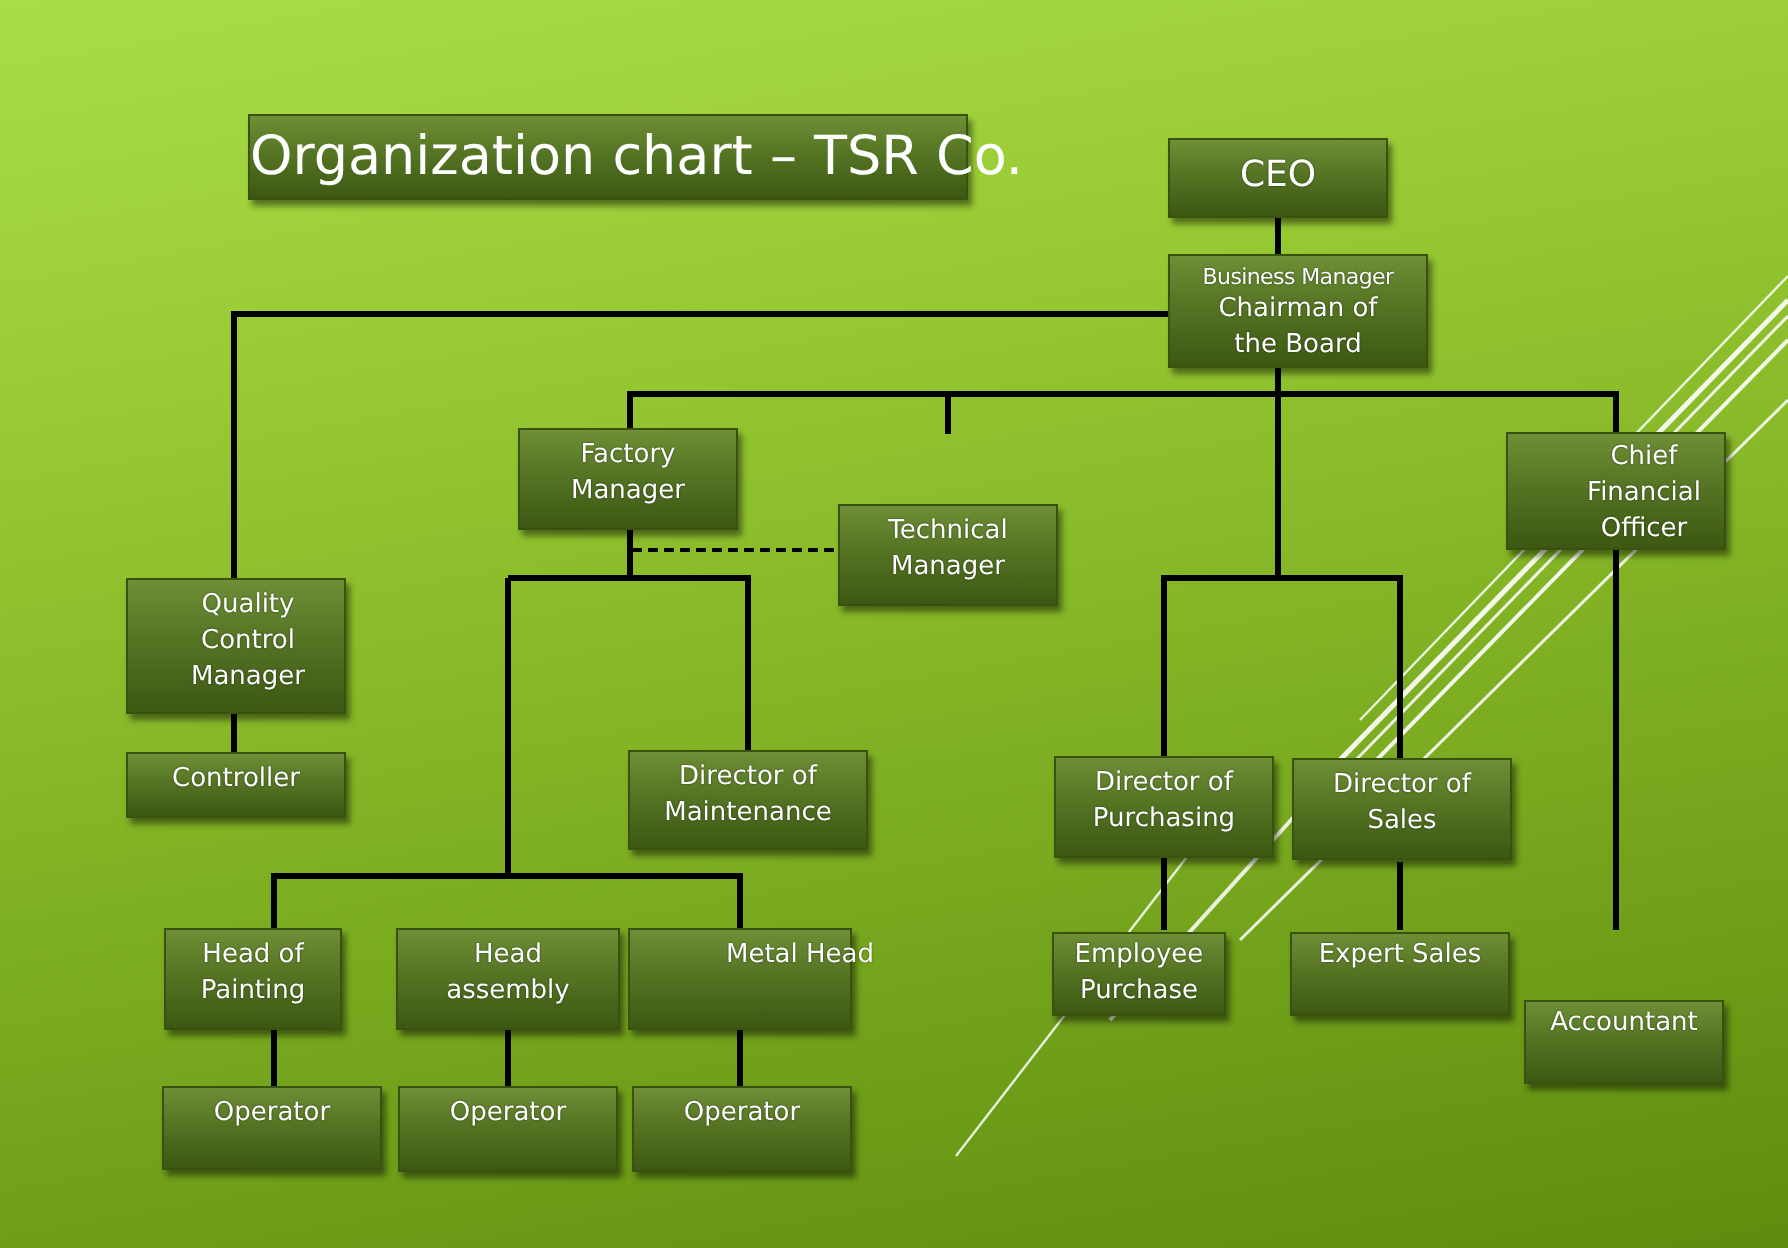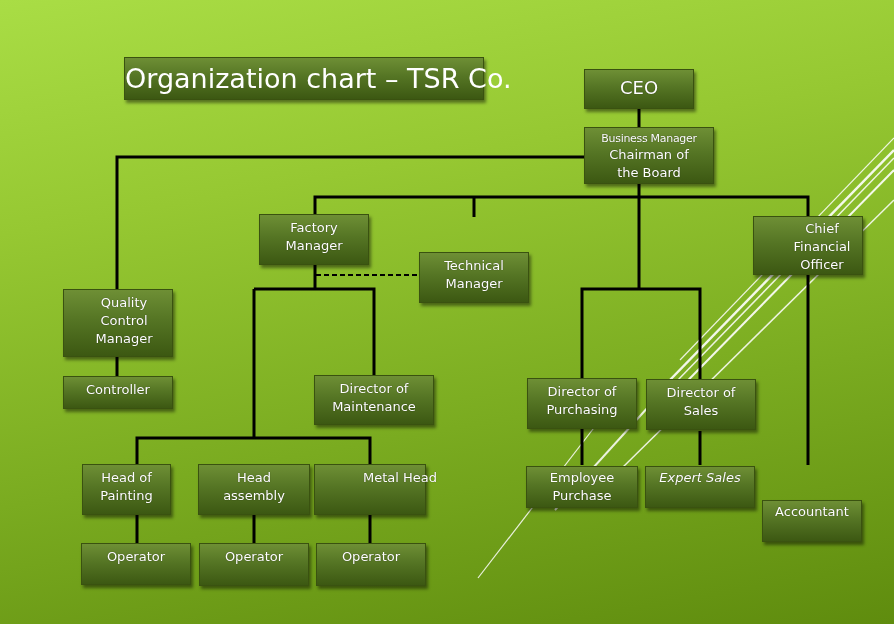--- a/index.html
+++ b/index.html
@@ -140,25 +140,25 @@
   </div>
 
   <div class="node" style="left:199px;top:543px;width:110px;height:43px;">
     <span class="line">Operator</span>
   </div>
 
   <div class="node" style="left:316px;top:543px;width:110px;height:43px;">
     <span class="line">Operator</span>
   </div>
 
-  <div class="node" style="left:526px;top:466px;width:112px;height:42px;padding-top:2px;">
+  <div class="node" style="left:526px;top:466px;width:87px;height:42px;padding-top:2px;">
     <span class="line">Employee</span>
     <span class="line">Purchase</span>
   </div>
 
-  <div class="node" style="left:645px;top:466px;width:110px;height:42px;padding-top:2px;font-style:italic;">
+  <div class="node" style="left:645px;top:466px;width:110px;height:42px;padding-top:2px;">
     <span class="line">Expert Sales</span>
   </div>
 
   <div class="node" style="left:762px;top:466px;width:100px;height:42px;padding-top:2px;margin-top:34px;">
     <span class="line">Accountant</span>
   </div>
 </div>
 
 </body></html>

